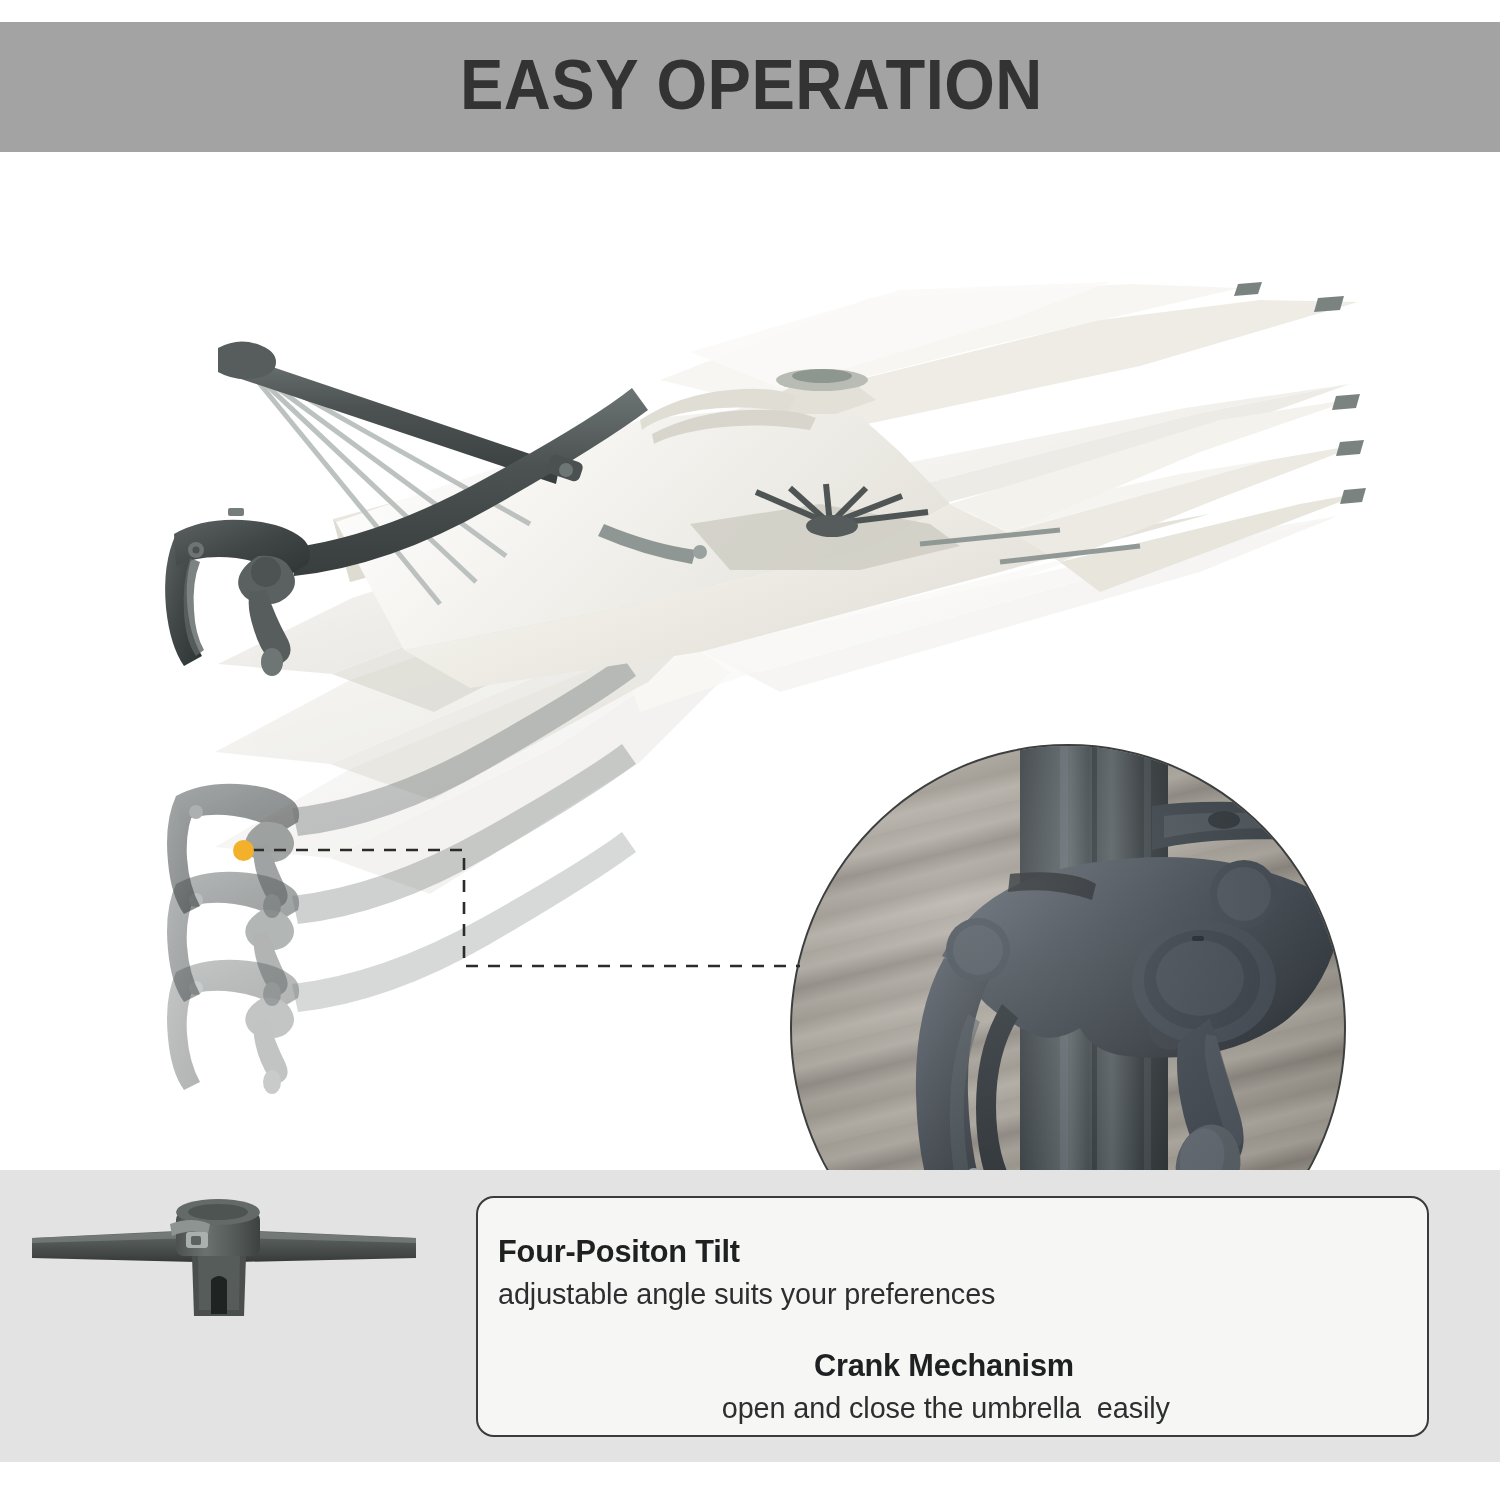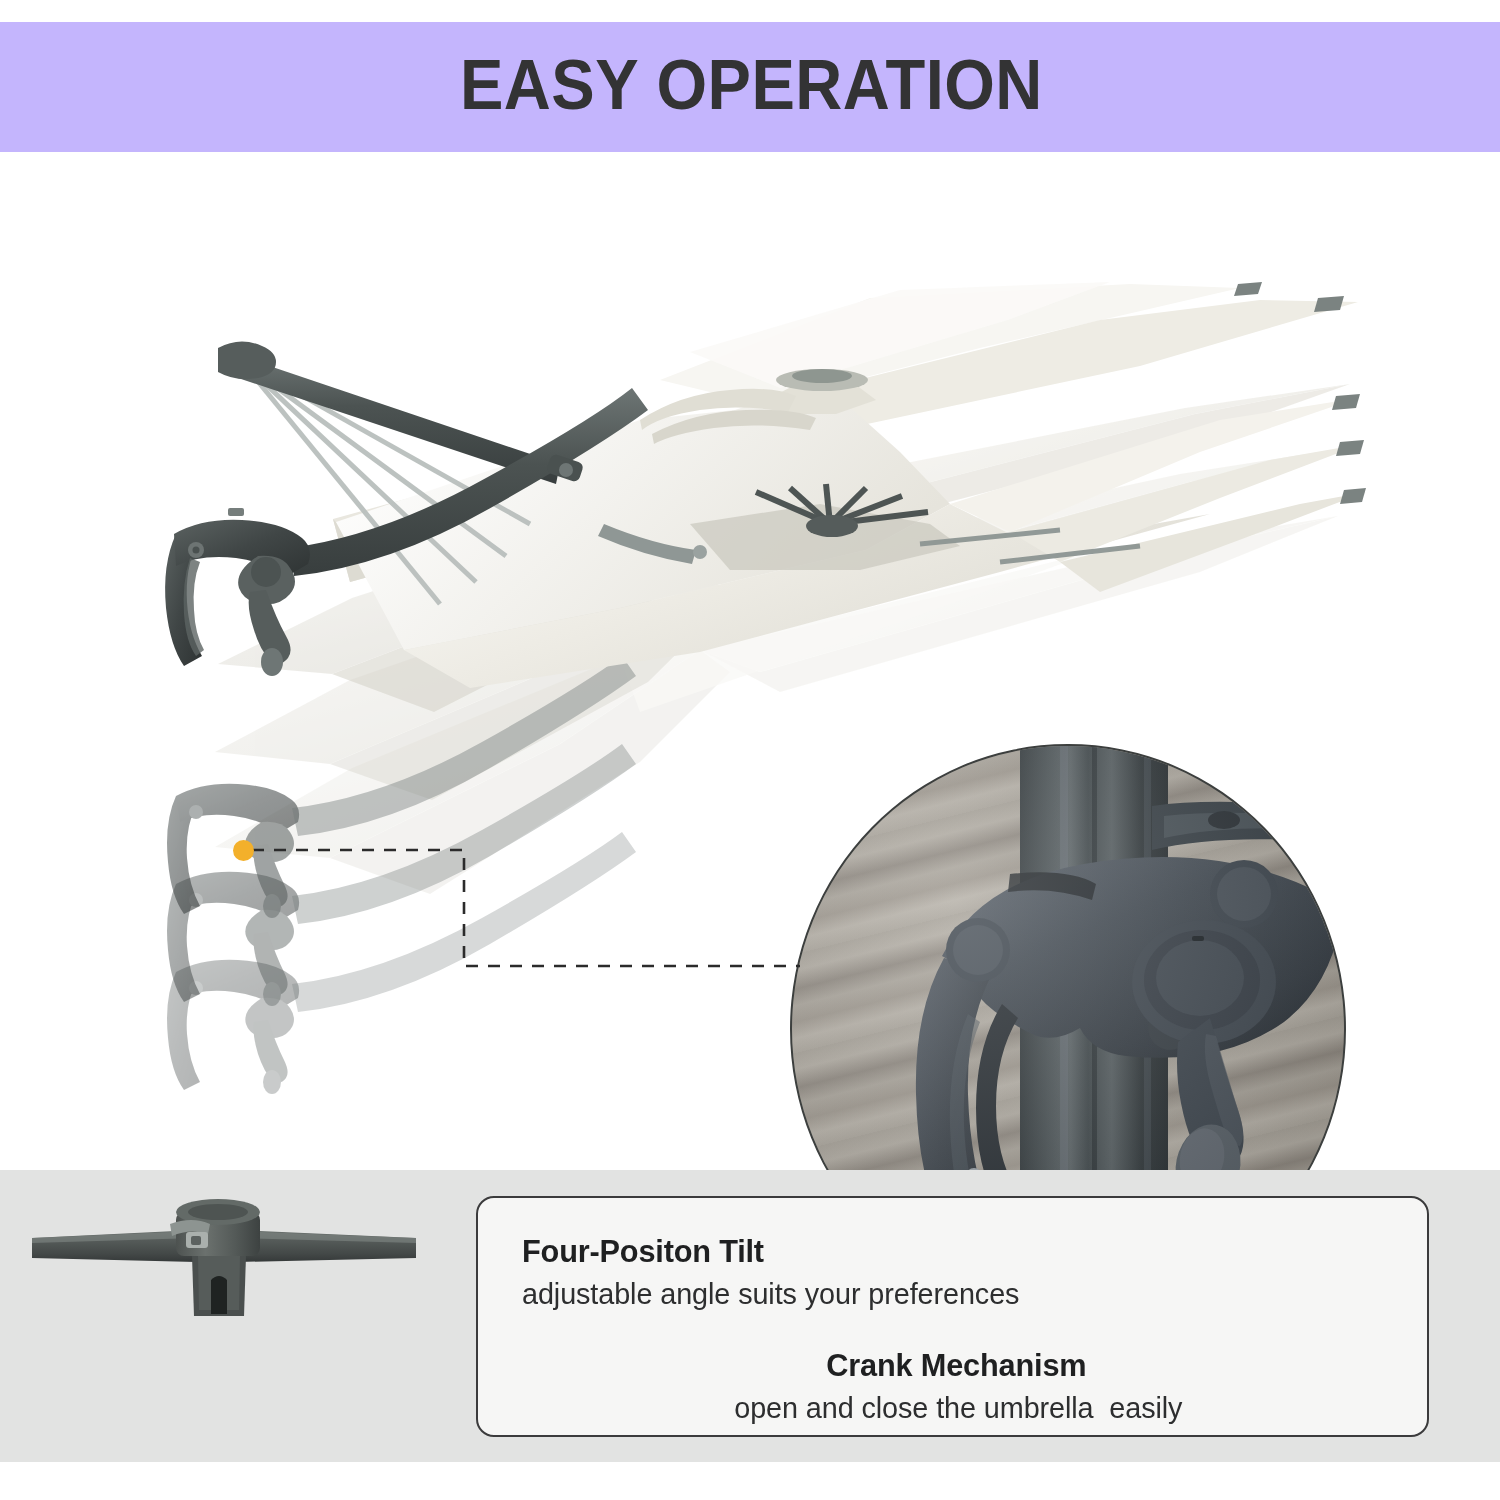--- a/index.html
+++ b/index.html
@@ -7,21 +7,21 @@
   body {
     background:#ffffff;
     font-family:"Liberation Sans", sans-serif;
     overflow:hidden;
     position:relative;
   }
 
   
   #header-band {
     position:absolute; left:0; top:22px; width:1500px; height:130px;
-    background:#c4b5fd;
+    background:#a3a3a3;
     display:flex; align-items:center; justify-content:center;
   }
   #header-title {
     font-size:70px; font-weight:bold; color:#333334;
     letter-spacing:0.5px; line-height:1;
     transform:scaleX(0.93); transform-origin:center;
     position:relative; left:1px; top:-2px;
   }
 
   
@@ -29,21 +29,21 @@
     position:absolute; left:0; top:1170px; width:1500px; height:292px;
     background:#e2e3e2;
   }
 
   
   #spec-panel {
     position:absolute; left:476px; top:1196px; width:953px; height:241px;
     background:#f6f6f5;
     border:2.5px solid #3b3b3c;
     border-radius:18px;
-    padding:36px 0 0 44px;
+    padding:36px 0 0 20px;
   }
   .spec-head {
     font-size:32px; font-weight:bold; color:#1f2021;
     letter-spacing:-0.2px; line-height:1.12;
     transform:scaleX(0.96); transform-origin:left center;
   }
   .spec-sub {
     font-size:30px; font-weight:400; color:#2d2e2f;
     letter-spacing:-0.1px; line-height:1.2;
     transform:scaleX(0.96); transform-origin:left center;

